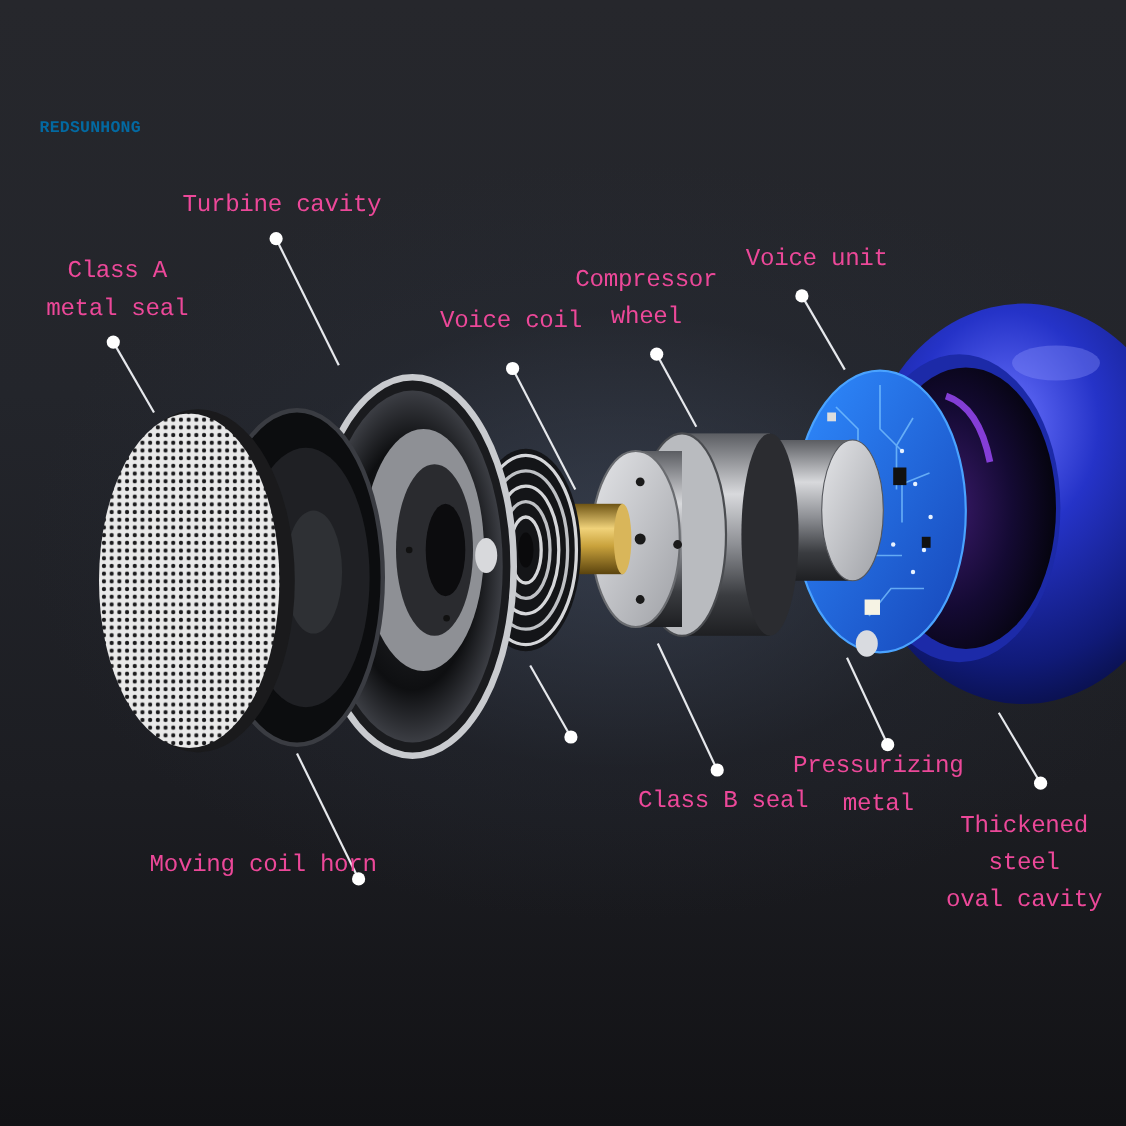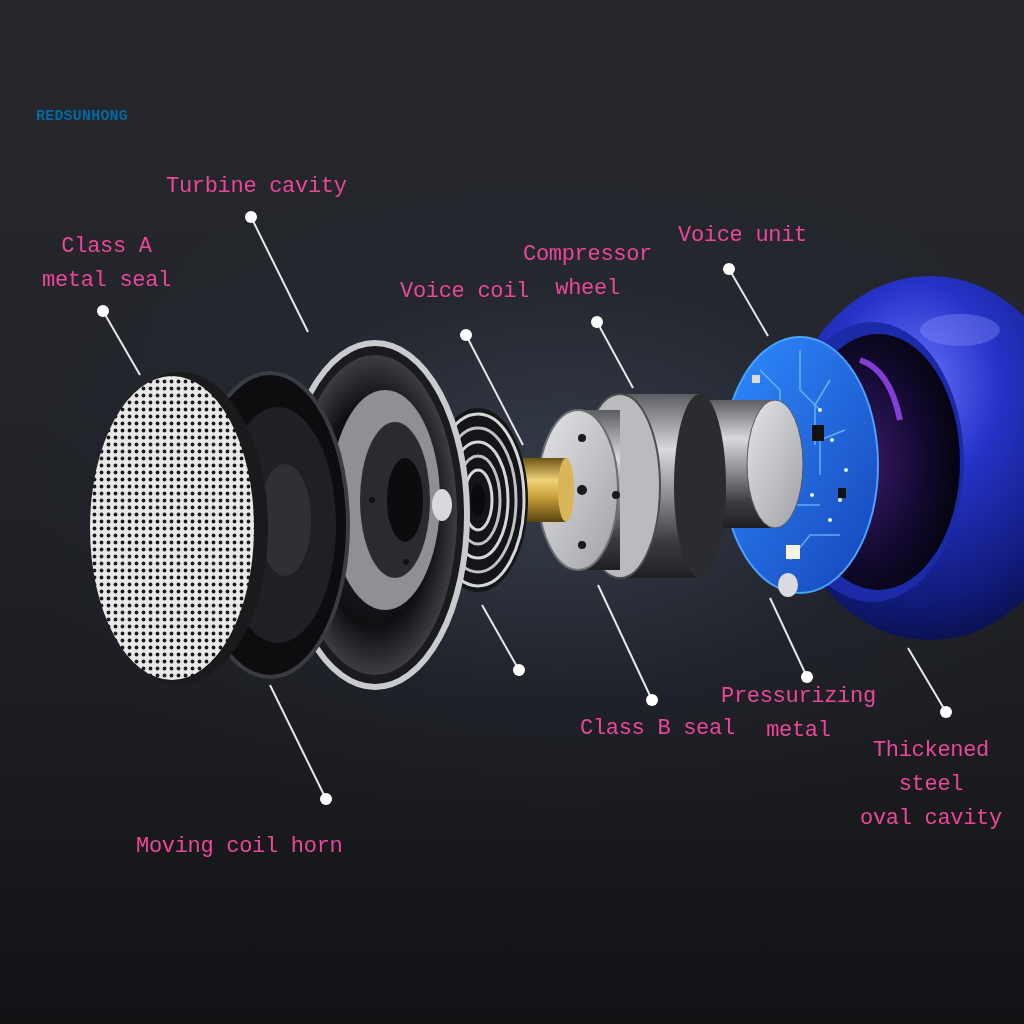--- a/index.html
+++ b/index.html
@@ -203,21 +203,21 @@
 
   <div class="label" style="left:523px; top:238px;text-align:center;">
     <div>Compressor</div>
     <div>wheel</div>
   </div>
 
   <div class="label" style="left:678px; top:219px;">
     <div>Voice unit</div>
   </div>
 
-  <div class="label" style="left:136px; top:830px;">
+  <div class="label" style="left:136px; top:770px;">
     <div>Moving coil horn</div>
   </div>
 
 
   <div class="label" style="left:580px; top:712px;">
     <div>Class B seal</div>
   </div>
 
   <div class="label" style="left:721px; top:680px;">
     <div>Pressurizing</div>

